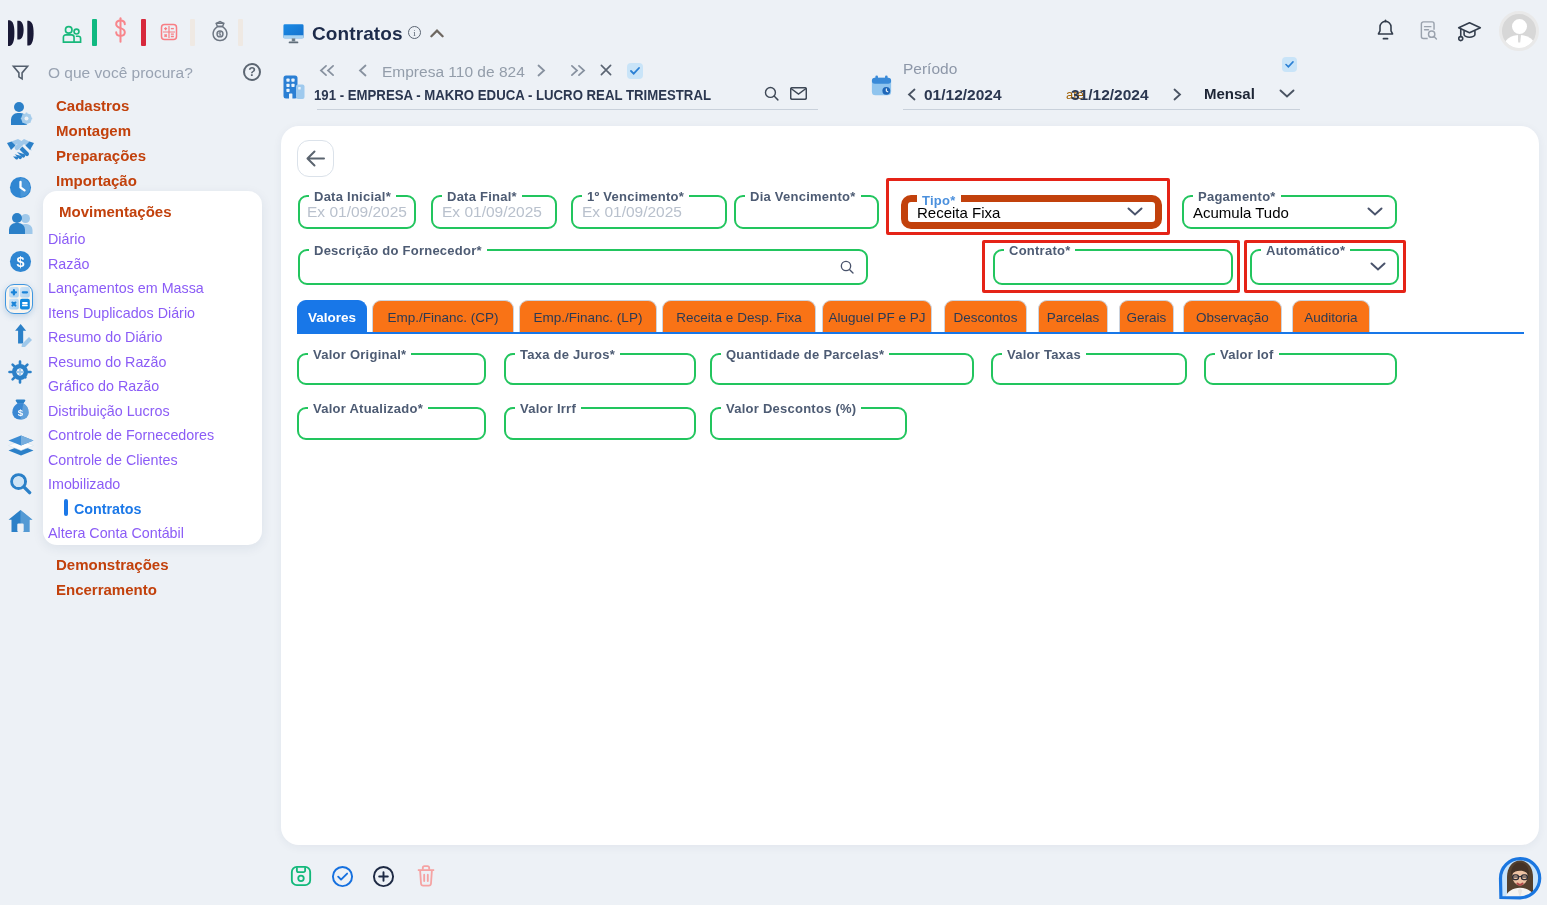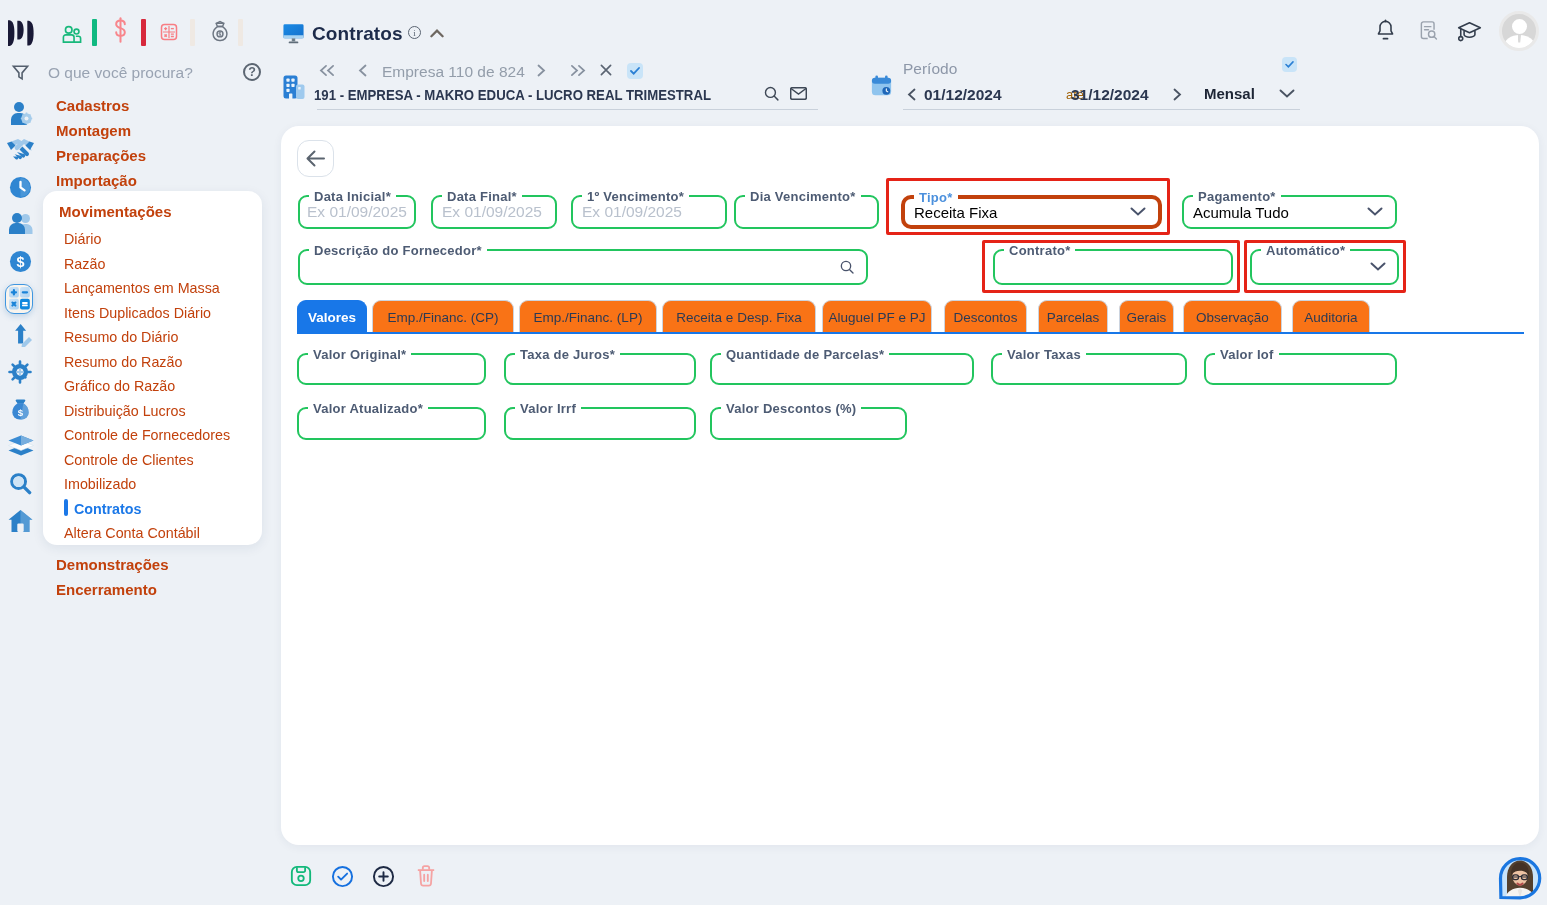--- a/index.html
+++ b/index.html
@@ -9,21 +9,21 @@
 .card{position:absolute;left:281px;top:126px;width:1258px;height:719px;background:#fff;border-radius:18px;box-shadow:0 2px 10px rgba(30,50,90,.06)}
 .fld{position:absolute;background:#fff;border:2px solid #22c55e;border-radius:9px}
 .fld .lb{position:absolute;top:-8px;left:9px;padding:0 5px;background:#fff;font-size:13px;font-weight:700;color:#4d5b73;white-space:nowrap;letter-spacing:.25px}
 .fld .ph{position:absolute;left:12px;top:50%;transform:translateY(-50%);font-size:15px;color:#b9c1cd;white-space:nowrap}
 .fld .vl{position:absolute;left:12px;top:50%;transform:translateY(-50%);font-size:15px;color:#000000;white-space:nowrap}
 .redbox{position:absolute;border:3px solid #e52317;border-radius:2px}
 .chev{position:absolute;top:50%;transform:translateY(-50%)}
 .tab{position:absolute;top:300px;height:33px;border:1px solid #ccd4df;border-bottom:none;border-radius:9px 9px 0 0;background:#f97316;color:#2c3a54;font-size:13.5px;display:flex;align-items:center;justify-content:center;white-space:nowrap}
 .tab.on{background:#1877e8;color:#fff;border-color:#1877e8;font-weight:700}
 .mi{position:absolute;left:56px;font-weight:700;font-size:15px;color:#c2410c;white-space:nowrap}
-.smi{position:absolute;left:64px;font-size:14.3px;color:#c2410c;white-space:nowrap}
+.smi{position:absolute;left:48px;font-size:14.3px;color:#8b5cf6;white-space:nowrap}
 .ic{position:absolute}
 </style>
 </head>
 <body>
 
 <svg class="ic" style="left:8px;top:20px" width="27" height="27" viewBox="0 0 27 27">
   <path d="M0 .2h1.7c3.3.7 4.7 5 4.7 12.8S5 25.1 1.7 25.9H0z" fill="#191936"></path>
   <path d="M9.3 .7h1.9c3 .6 4.4 4.2 4.4 9.3s-1.4 9-4.4 9.6H9.3z" fill="#191936"></path>
   <path d="M19.3 .7h1.6c3.2.7 4.7 4.7 4.7 12.2s-1.5 11.9-4.7 12.6h-1.6z" fill="#191936"></path>
 </svg>
@@ -312,21 +312,21 @@
   </div>
 <div class="fld" style="left:571px;top:195px;width:156px;height:34px">
     <span class="lb">1º Vencimento*</span>
     <span class="ph" style="left:9px;font-size:15.5px">Ex 01/09/2025</span>
   </div>
 <div class="fld" style="left:734px;top:195px;width:145px;height:34px">
     <span class="lb">Dia Vencimento*</span>
   </div>
 
 <div class="redbox" style="left:886px;top:178px;width:284px;height:57px"></div>
-<div class="fld" style="left:901px;top:195px;width:261px;height:34px;border:4px solid #c2410c;border-radius:10px">
+<div class="fld" style="left:901px;top:195px;width:261px;height:34px;border:7px solid #c2410c;border-radius:10px">
     <span class="lb" style="color:#4b90dd;top:-9px">Tipo*</span>
     <span class="vl" style="left:9px">Receita Fixa</span>
   <svg class="chev" style="right:12px" width="16" height="10" viewBox="0 0 16 10" fill="none" stroke="#49536b" stroke-width="2" stroke-linecap="round">
       <path d="M1.5 1.5l6.5 6 6.5-6"></path>
     </svg>
 </div>
 <div class="fld" style="left:1182px;top:195px;width:215px;height:34px">
     <span class="lb">Pagamento*</span>
     <span class="vl" style="left:9px">Acumula Tudo</span>
   <svg class="chev" style="right:12px" width="16" height="10" viewBox="0 0 16 10" fill="none" stroke="#49536b" stroke-width="2" stroke-linecap="round">

